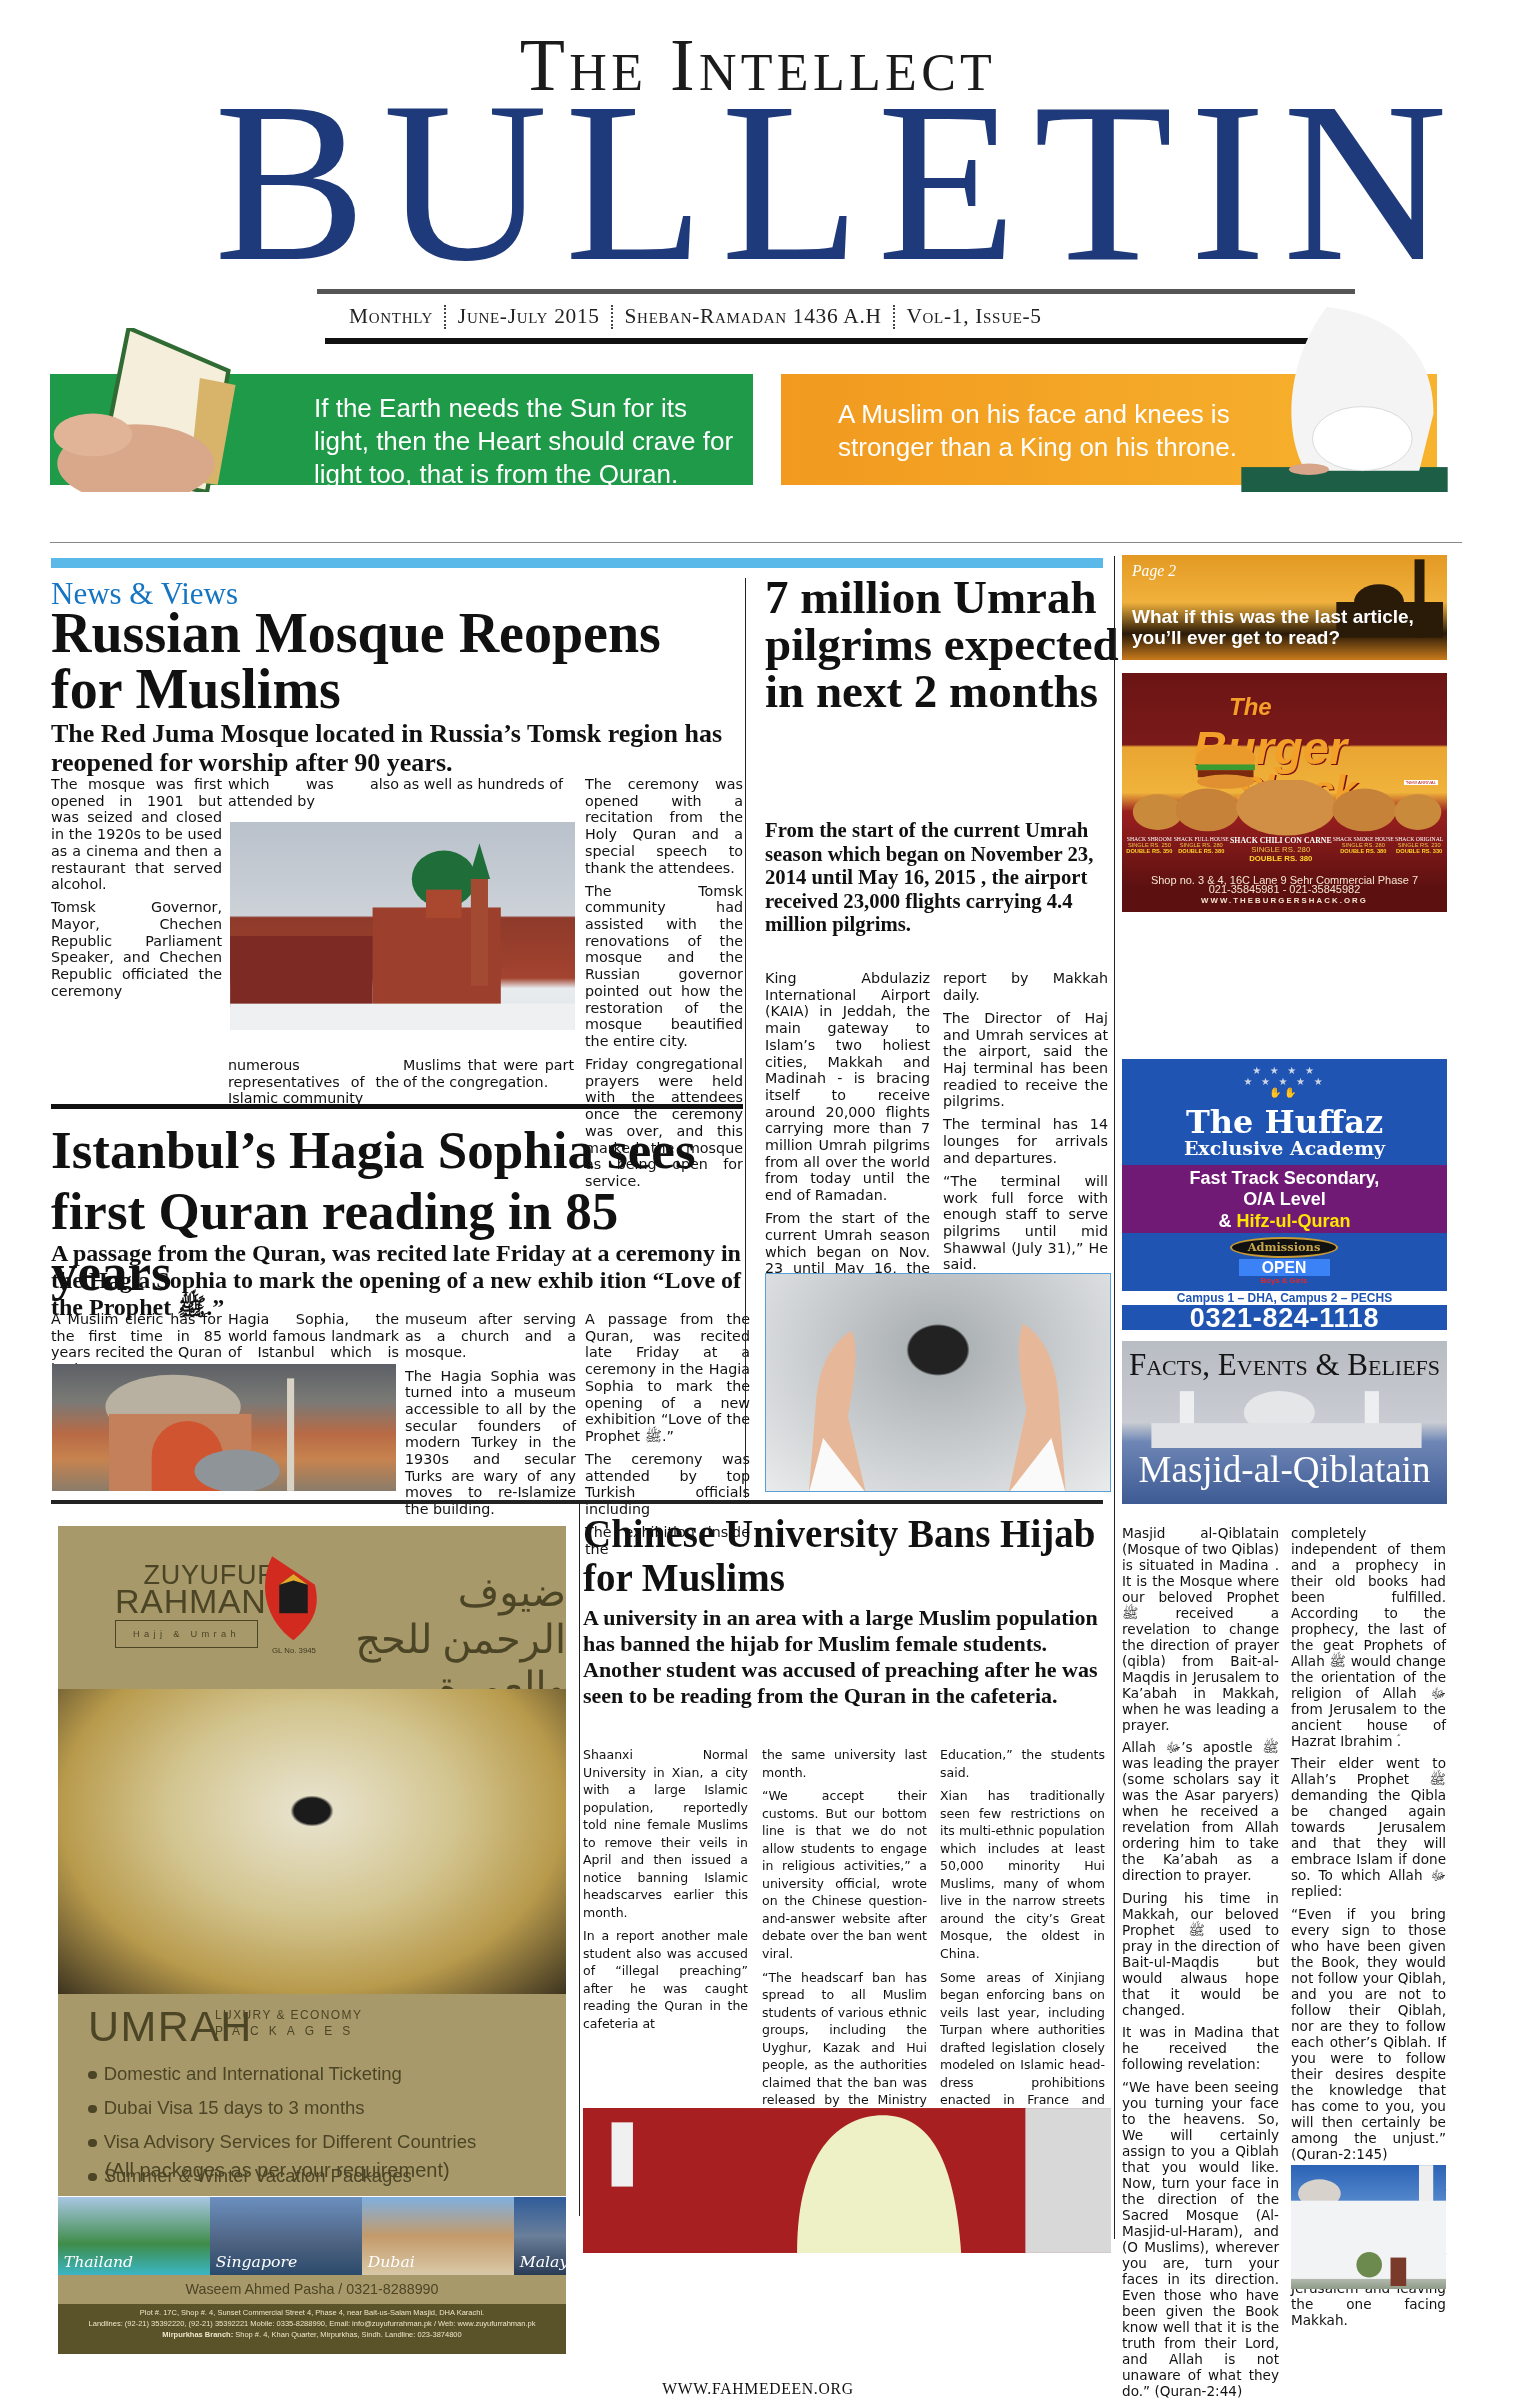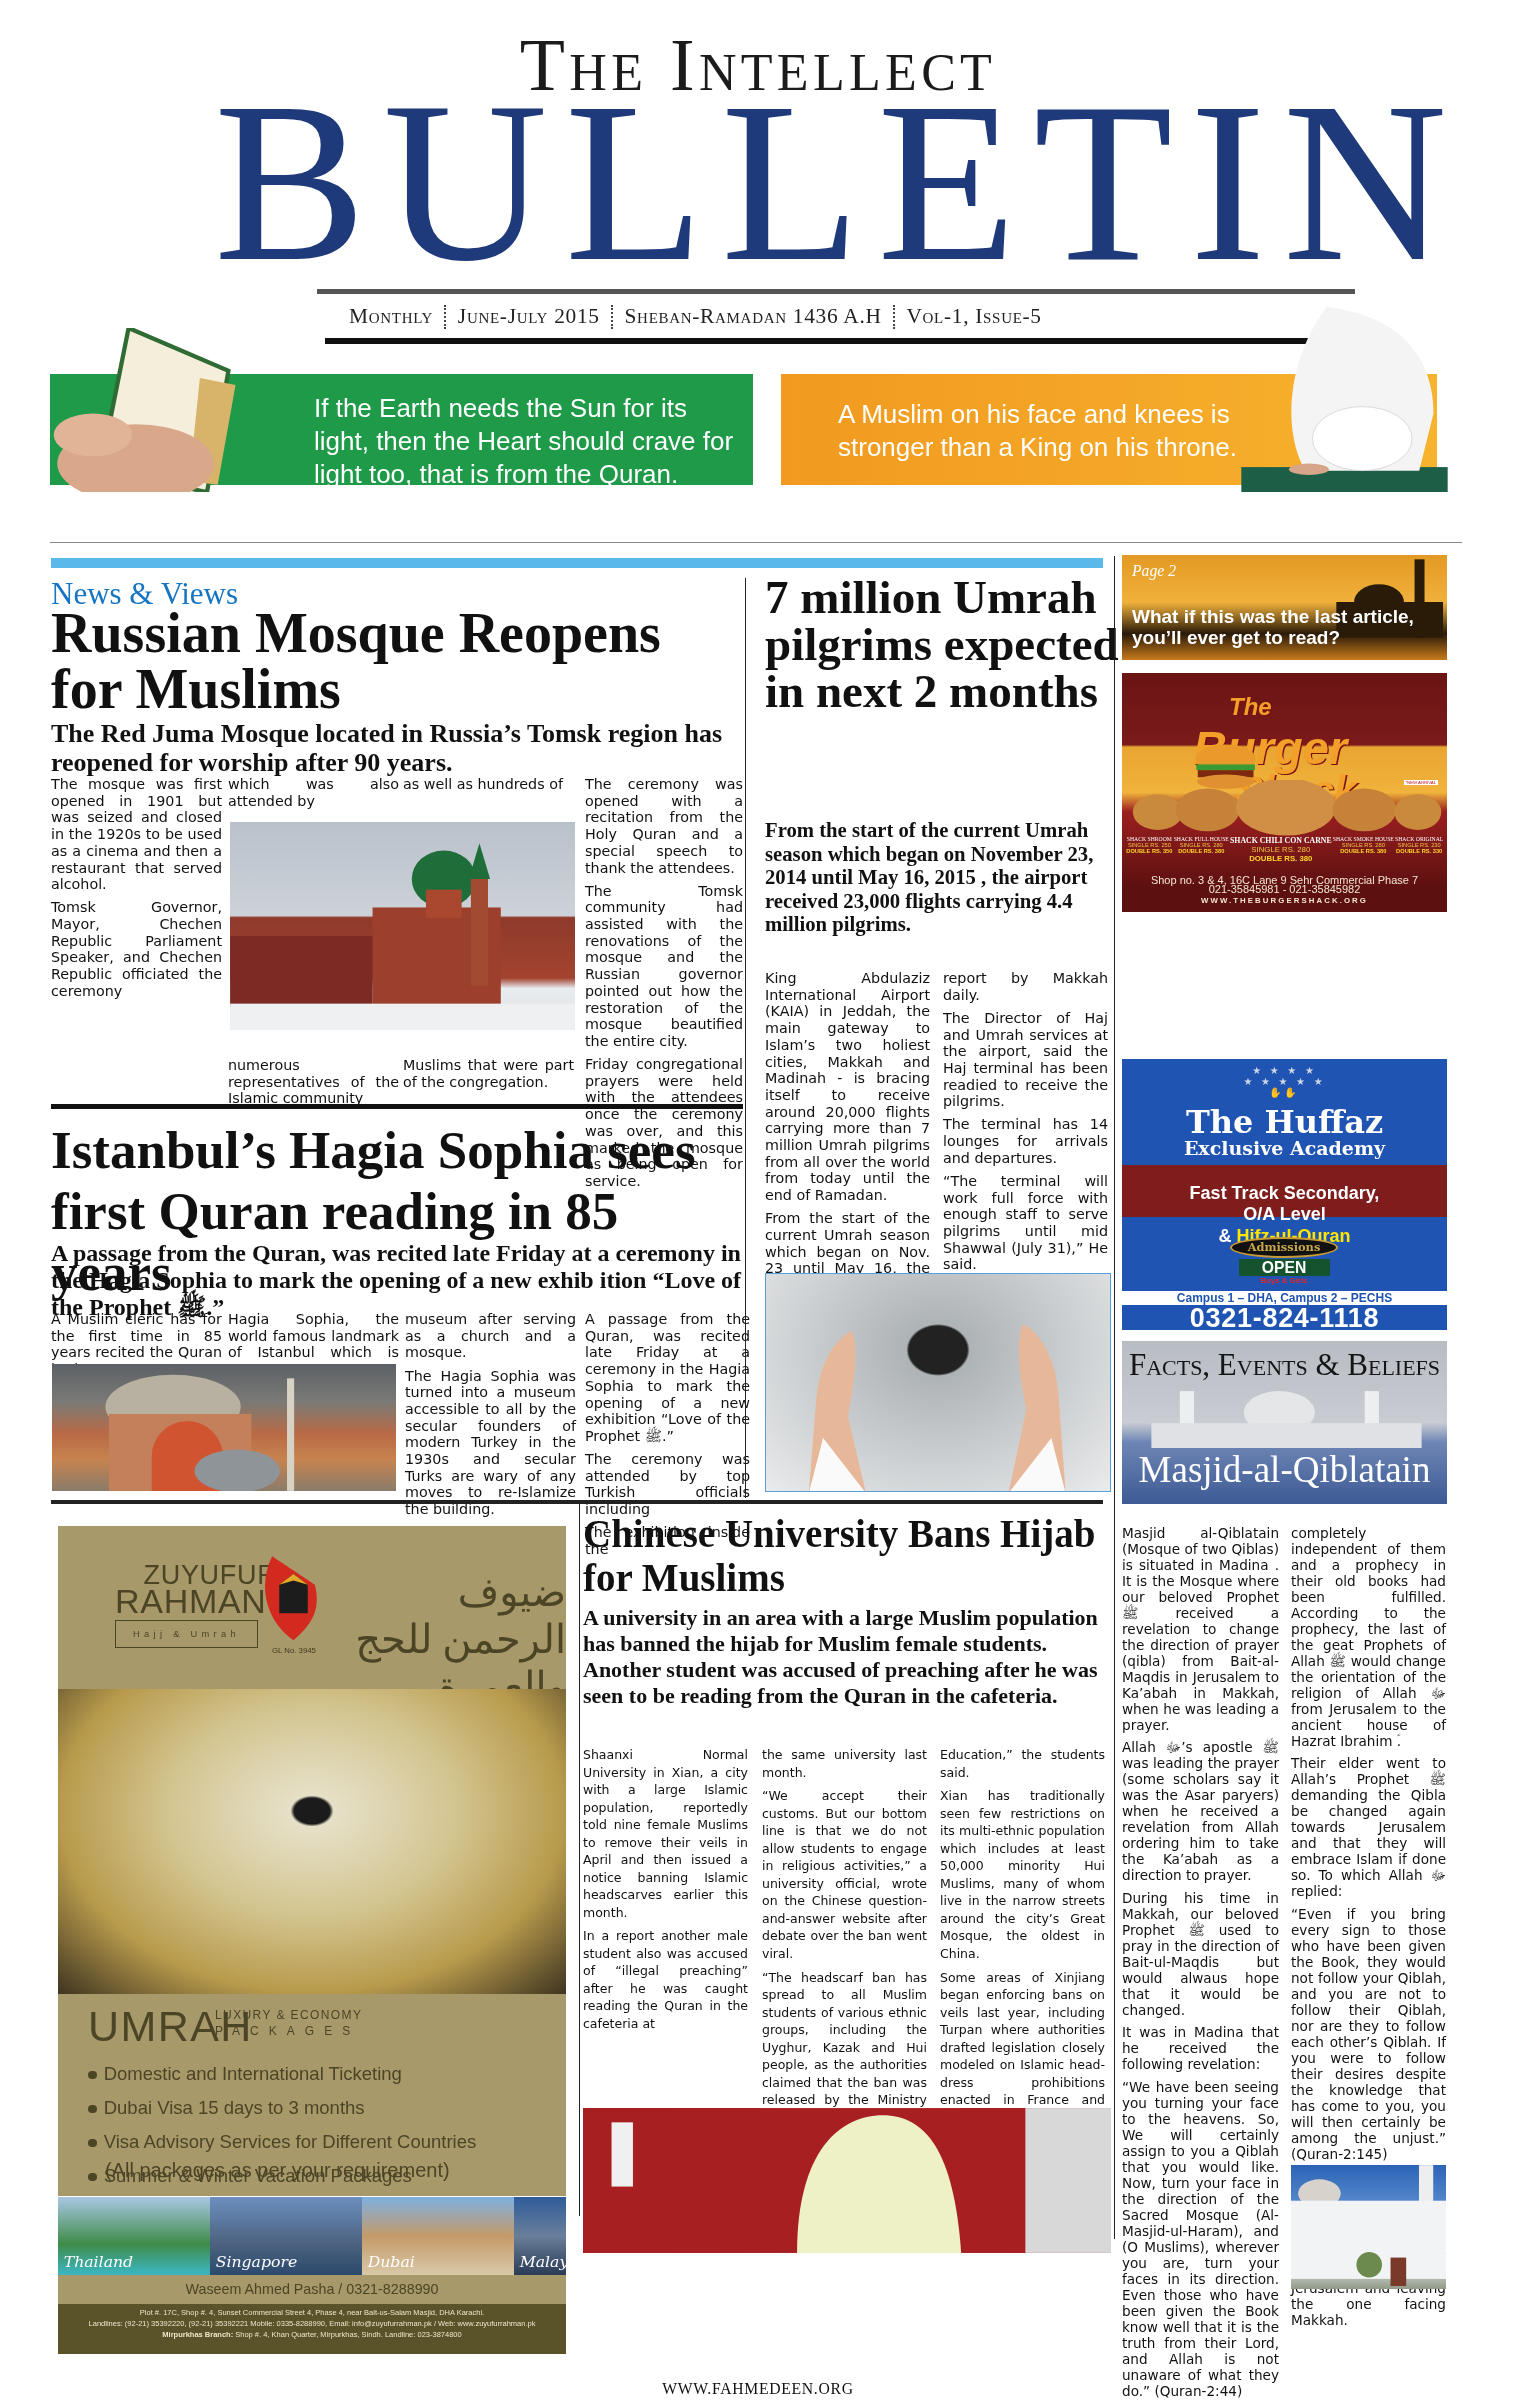--- a/index.html
+++ b/index.html
@@ -73,25 +73,25 @@
   .burger-items { position: absolute; left: 4.3px; top: 163px; width: 317px; display: flex; justify-content: space-between; font-size: 5.7px; text-align: center; color: #fff; }
   .burger-items .bi .nm { font-family: "Liberation Serif", serif; }
   .burger-items .bi .s { color: #f3c644; }
   .burger-items .bi .d { color: #ffd62a; font-weight: bold; }
   .burger-addr { position: absolute; left: 0; width: 325px; top: 203px; text-align: center; font-size: 11px; line-height: 9.3px; color: #f4e6d0; }
   .burger-web { position: absolute; left: 0; width: 325px; top: 223px; text-align: center; font-size: 7.8px; font-weight: bold; letter-spacing: 2.1px; color: #f4e6d0; }
   #ad-huffaz { left: 1122px; top: 1059px; width: 325px; height: 271px; background: #1f54b2; overflow: hidden; }
   .huff-tree { position: absolute; left: 118px; top: 5.7px; width: 89px; height: 39px; color: #cfd6e6; font-size: 10px; text-align: center; letter-spacing: 2.9px; }
   .huff-title { position: absolute; left: 0; width: 325px; top: 48px; text-align: center; font-family: "DejaVu Serif", serif; font-weight: bold; color: #fff; font-size: 32px; line-height: 31px; }
   .huff-sub { position: absolute; left: 0; width: 325px; top: 78px; text-align: center; font-family: "DejaVu Serif", serif; font-weight: bold; color: #fff; font-size: 19px; }
-  .huff-black { position: absolute; left: 0; width: 325px; top: 106px; height: 52px; background: #7f1d1d; color: #fff; text-align: center; font-weight: bold; font-size: 18px; line-height: 21.4px; padding-top: 18px; }
+  .huff-black { position: absolute; left: 0; width: 325px; top: 106px; height: 68px; background: #701a75; color: #fff; text-align: center; font-weight: bold; font-size: 18px; line-height: 21.4px; padding-top: 3px; }
   .huff-black .yellow { color: #ffe600; }
   .huff-admit { position: absolute; left: 78px; top: 178px; width: 168px; height: 48px; text-align: center; }
   .huff-admit .adm { display: inline-block; background: #111; color: #c8a74a; border: 2.1px solid #c69a35; border-radius: 50%; font-family: "DejaVu Serif", serif; font-weight: bold; font-size: 11.4px; padding: 1.4px 15.7px; }
-  .huff-admit .open { display: block; margin: 1.4px auto 0; width: 91px; background: #14532d; color: #fff; font-weight: bold; font-size: 15.7px; line-height: 17px; }
+  .huff-admit .open { display: block; margin: 1.4px auto 0; width: 91px; background: #3b82f6; color: #fff; font-weight: bold; font-size: 15.7px; line-height: 17px; }
   .huff-admit .bg { display: block; color: #e0282b; font-weight: bold; font-size: 7.8px; }
   .huff-campus { position: absolute; left: 0; width: 325px; top: 232px; height: 14.3px; background: #fff; color: #1f54b2; text-align: center; font-weight: bold; font-size: 12px; line-height: 14.3px; }
   .huff-phone { position: absolute; left: 0; width: 325px; top: 246px; height: 25px; text-align: center; color: #fff; font-weight: bold; font-size: 27px; line-height: 26px; letter-spacing: 0.7px; }
 
   #facts-banner { left: 1122px; top: 1341px; width: 325px; height: 163px; background: linear-gradient(180deg,#b8bcc3 0%,#c9ccd2 50%,#6e86b5 62%,#3d5a94 100%); overflow: hidden; }
   .facts-title { position: absolute; left: 0; width: 325px; top: 5.7px; text-align: center; font-size: 31px; color: #151515; font-variant: small-caps; }
   .facts-sub { position: absolute; left: 0; width: 325px; top: 107px; text-align: center; font-size: 37px; color: #fff; }
 
   #qiblatain-c1 { left: 1122px; top: 1525px; width: 157px; font-size: 13.6px; line-height: 16px; }
   #qiblatain-c2 { left: 1291px; top: 1525px; width: 155px; font-size: 13.6px; line-height: 16px; }

